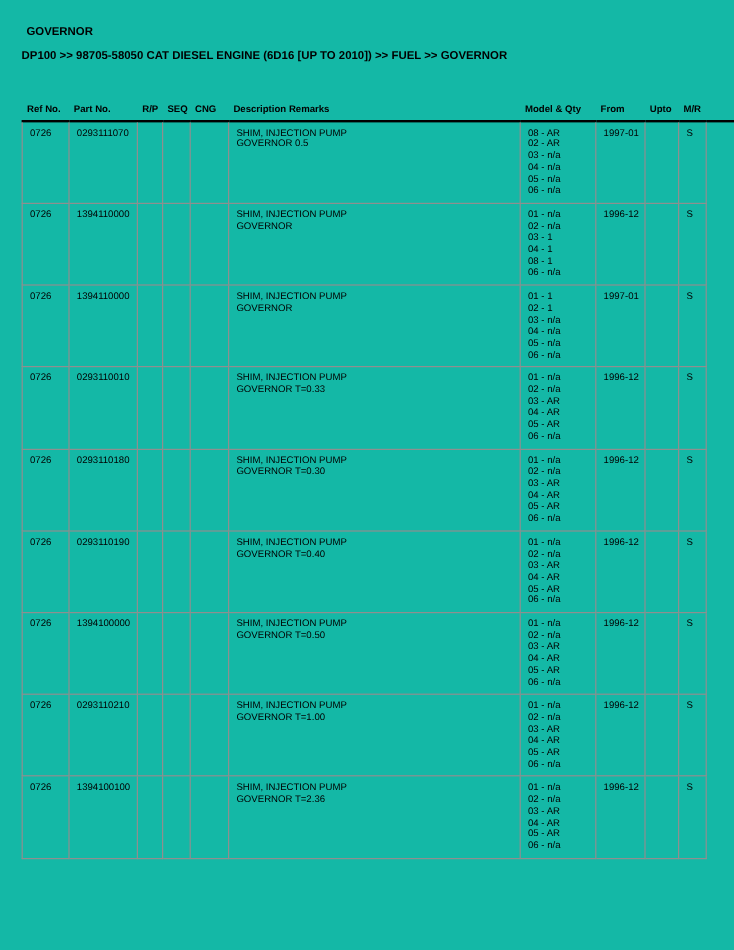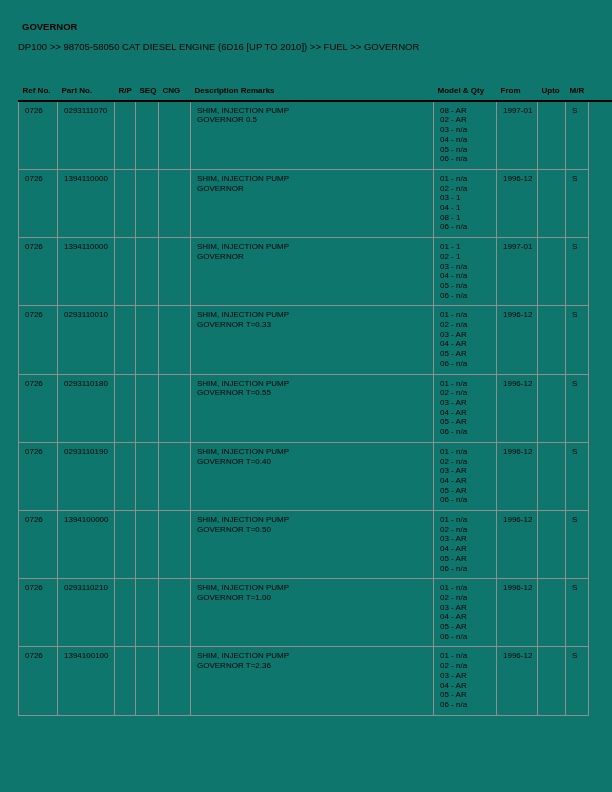--- a/index.html
+++ b/index.html
@@ -1,39 +1,39 @@
 <!DOCTYPE html>
 <html><head>
 <meta charset="utf-8">
 <style>
   html, body { margin: 0; padding: 0; background: #ffffff; }
   .page {
     position: relative;
     width: 612px;
     height: 792px;
-    background: #0f766e;
+    background: #14b8a6;
     color: #000000;
     font-family: "Liberation Sans", sans-serif;
     overflow: hidden;
   }
   .title {
     position: absolute;
     left: 22px;
     top: 21px;
     font-size: 9.5px;
     font-weight: 700;
     line-height: 11px;
     white-space: nowrap;
   }
   .breadcrumb {
     position: absolute;
     left: 18px;
     top: 41px;
     font-size: 9.5px;
-    font-weight: 400;
+    font-weight: 700;
     line-height: 11px;
     white-space: nowrap;
     text-align: center;
   }
   .table-wrap {
     position: absolute;
     left: 18px;
     top: 86px;
     width: 594px;
   }
@@ -270,21 +270,21 @@
               <span class="line"></span>
             </td>
     <td>
               <span class="line"></span>
             </td>
     <td>
               <span class="line"></span>
             </td>
     <td>
       <span class="line">SHIM, INJECTION PUMP</span>
-      <span class="line">GOVERNOR T=0.55</span>
+      <span class="line">GOVERNOR T=0.30</span>
     </td>
     <td>
       <span class="line">01 - n/a</span>
       <span class="line">02 - n/a</span>
       <span class="line">03 - AR</span>
       <span class="line">04 - AR</span>
       <span class="line">05 - AR</span>
       <span class="line">06 - n/a</span>
     </td>
     <td>

